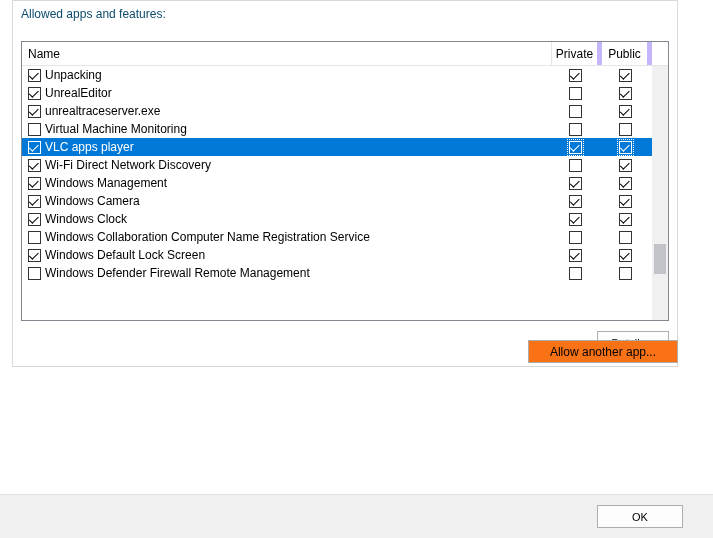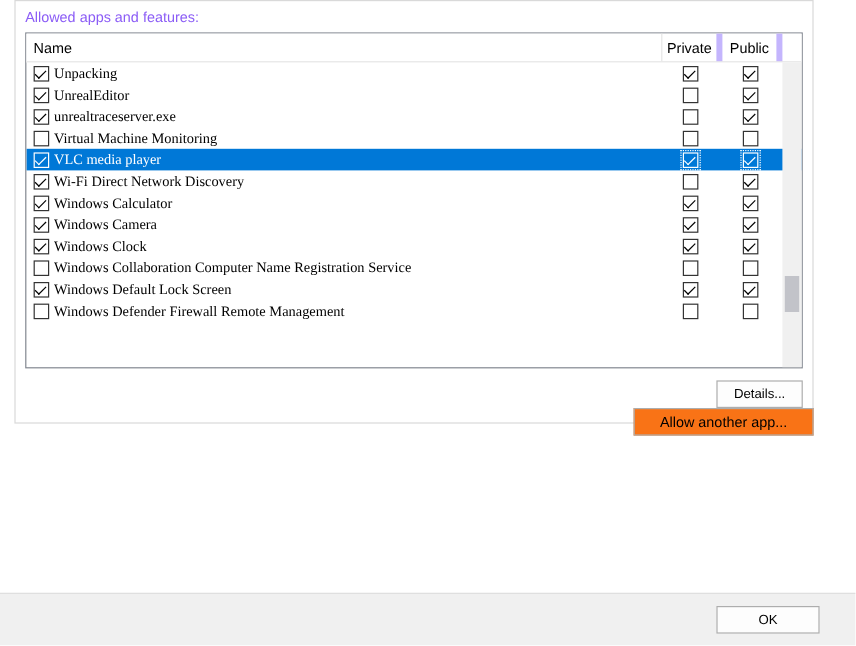--- a/index.html
+++ b/index.html
@@ -17,22 +17,22 @@
   .panel {
     position: absolute;
     left: 12px;
     top: 0;
     width: 666px;
     border: 1px solid #d9d9d9;
     padding: 6px 8px 12px 8px;
   }
   .panel-label {
     font-size: 12px;
-    color: #8b5cf6;
-    margin-bottom: 6px;
+    color: #0c4a6e;
+    margin-bottom: 20px;
   }
   .listbox {
     border: 1px solid #828790;
     background: #fff;
     position: relative;
     height: 280px;
   }
   .list-header {
     display: flex;
     align-items: center;
@@ -68,21 +68,20 @@
     position: relative;
     height: 222px;
   }
   .row {
     display: flex;
     align-items: center;
     height: 18px;
     font-size: 12px;
     color: #000;
     padding-left: 6px;
-    font-family: Liberation Serif, serif;
   }
   .row.selected {
     background: #0078d7;
     color: #fff;
   }
   .row .cb {
     width: 13px;
     height: 13px;
     border: 1px solid #333;
     background: #fff;
@@ -251,21 +250,21 @@
           <span class="cell-priv">
             <span class="cb"></span>
           </span>
           <span class="cell-pub">
             <span class="cb"></span>
           </span>
           <span class="cell-scroll"></span>
         </div>
         <div class="row selected">
           <span class="cb checked"></span>
-          <span class="name">VLC media player</span>
+          <span class="name">VLC apps player</span>
           <span class="cell-priv">
             <span class="cb checked"></span>
           </span>
           <span class="cell-pub">
             <span class="cb checked"></span>
           </span>
           <span class="cell-scroll"></span>
         </div>
         <div class="row">
           <span class="cb checked"></span>
@@ -273,21 +272,21 @@
           <span class="cell-priv">
             <span class="cb"></span>
           </span>
           <span class="cell-pub">
             <span class="cb checked"></span>
           </span>
           <span class="cell-scroll"></span>
         </div>
         <div class="row">
           <span class="cb checked"></span>
-          <span class="name">Windows Calculator</span>
+          <span class="name">Windows Management</span>
           <span class="cell-priv">
             <span class="cb checked"></span>
           </span>
           <span class="cell-pub">
             <span class="cb checked"></span>
           </span>
           <span class="cell-scroll"></span>
         </div>
         <div class="row">
           <span class="cb checked"></span>

